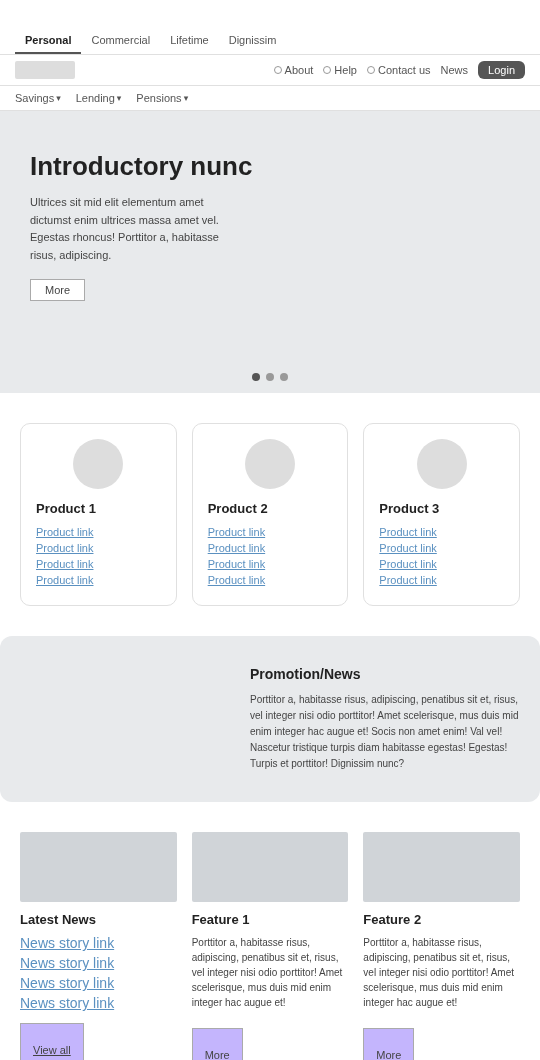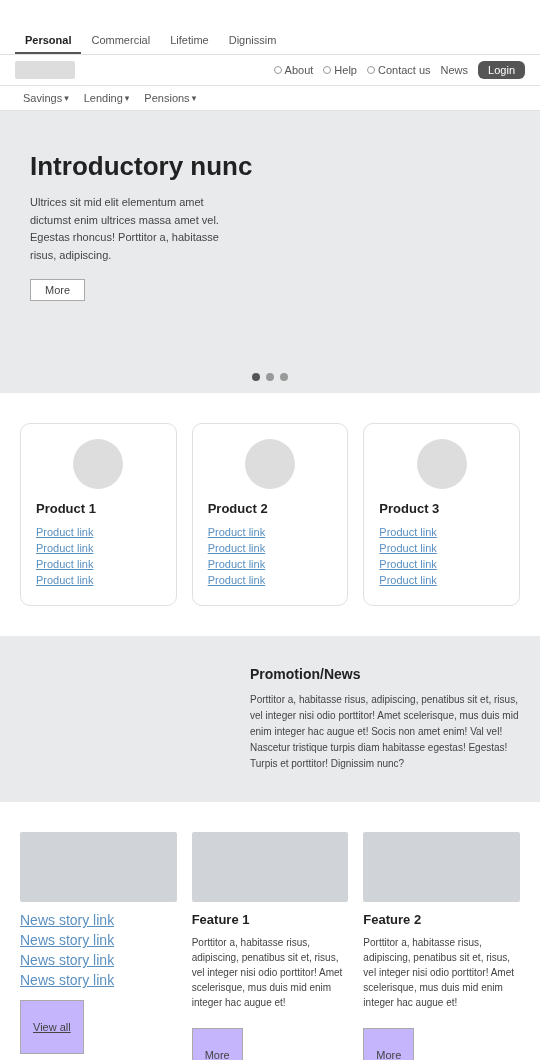--- a/index.html
+++ b/index.html
@@ -11,21 +11,21 @@
     .tab-item { padding: 6px 10px; font-size: 11px; color: #555; cursor: pointer; border-bottom: 2px solid transparent; }
     .tab-item.active { border-bottom: 2px solid #555; font-weight: bold; color: #222; }
 
     .main-nav { display: flex; align-items: flex-start; justify-content: space-between; padding: 6px 15px; border-bottom: 1px solid #e0e0e0; }
     .logo-placeholder { width: 60px; height: 18px; background: #ddd; border-radius: 2px; }
     .main-nav-links { display: flex; align-items: center; gap: 10px; font-size: 11px; color: #555; }
     .main-nav-links .radio-item { display: flex; align-items: center; gap: 3px; }
     .radio-dot { width: 8px; height: 8px; border-radius: 50%; border: 1px solid #999; display: inline-block; }
     .login-btn { background: #555; color: #fff; padding: 3px 10px; border-radius: 6px; font-size: 11px; cursor: pointer; }
 
-    .sub-nav { display: flex; align-items: center; padding: 6px 23px; gap: 15px; border-bottom: 1px solid #e0e0e0; font-size: 11px; color: #555; }
+    .sub-nav { display: flex; align-items: center; padding: 6px 15px; gap: 15px; border-bottom: 1px solid #e0e0e0; font-size: 11px; color: #555; }
     .sub-nav-item { display: flex; align-items: center; gap: 2px; cursor: pointer; }
     .chevron { font-size: 9px; }
 
     
     .hero { background: #e8eaec; padding: 40px 30px 60px; min-height: 200px; }
     .hero h1 { font-size: 26px; font-weight: bold; color: #222; margin-bottom: 12px; }
     .hero p { font-size: 11px; color: #444; line-height: 1.6; max-width: 200px; }
     .more-btn { margin-top: 15px; background: #fff; border: 1px solid #aaa; padding: 4px 14px; font-size: 11px; cursor: pointer; color: #444; }
 
     .carousel-dots { display: flex; justify-content: center; gap: 6px; padding: 12px 0; background: #e8eaec; }
@@ -34,21 +34,21 @@
 
     
     .products-section { background: #fff; padding: 30px 20px; }
     .products-grid { display: flex; gap: 15px; justify-content: center; }
     .product-card { flex: 1; border: 1px solid #e0e0e0; border-radius: 10px; padding: 15px; background: #fff; }
     .product-icon { width: 50px; height: 50px; border-radius: 50%; background: #ddd; margin: 0 auto 12px; }
     .product-title { font-size: 13px; font-weight: bold; color: #222; margin-bottom: 10px; }
     .product-link { font-size: 11px; color: #5a90c0; text-decoration: underline; margin-bottom: 4px; cursor: pointer; }
 
     
-    .promo-section { background: #e8eaec; padding: 30px 20px; display: flex; flex-direction: column; align-items: flex-end; }
+    .promo-section { background: #e8eaec; padding: 30px 20px; display: flex; flex-direction: column; align-items: flex-end; border-radius: 12px; }
     .promo-content { max-width: 270px; }
     .promo-title { font-size: 14px; font-weight: bold; color: #222; margin-bottom: 10px; }
     .promo-text { font-size: 10px; color: #444; line-height: 1.6; }
 
     
     .features-section { background: #fff; padding: 30px 20px; }
     .features-grid { display: flex; gap: 15px; }
     .feature-card { flex: 1; }
     .feature-img { width: 100%; height: 70px; background: #d0d4d8; border-radius: 2px; margin-bottom: 10px; }
     .feature-title { font-size: 13px; font-weight: bold; color: #222; margin-bottom: 8px; }
@@ -156,20 +156,21 @@
     <div class="promo-title">Promotion/News</div>
     <p class="promo-text">Porttitor a, habitasse risus, adipiscing, penatibus sit et, risus, vel integer nisi odio porttitor! Amet scelerisque, mus duis mid enim integer hac augue et! Socis non amet enim! Val vel! Nascetur tristique turpis diam habitasse egestas! Egestas! Turpis et porttitor! Dignissim nunc?</p>
   </div>
 </div>
 
 <div class="features-section">
   <div class="features-grid">
 
     <div class="feature-card">
       <div class="feature-img"></div>
+      <div class="feature-title">Latest News</div>
       <a class="news-link">News story link</a>
       <a class="news-link">News story link</a>
       <a class="news-link">News story link</a>
       <a class="news-link">News story link</a>
       <button class="view-btn">View all</button>
     </div>
 
     <div class="feature-card">
       <div class="feature-img"></div>
       <div class="feature-title">Feature 1</div>

